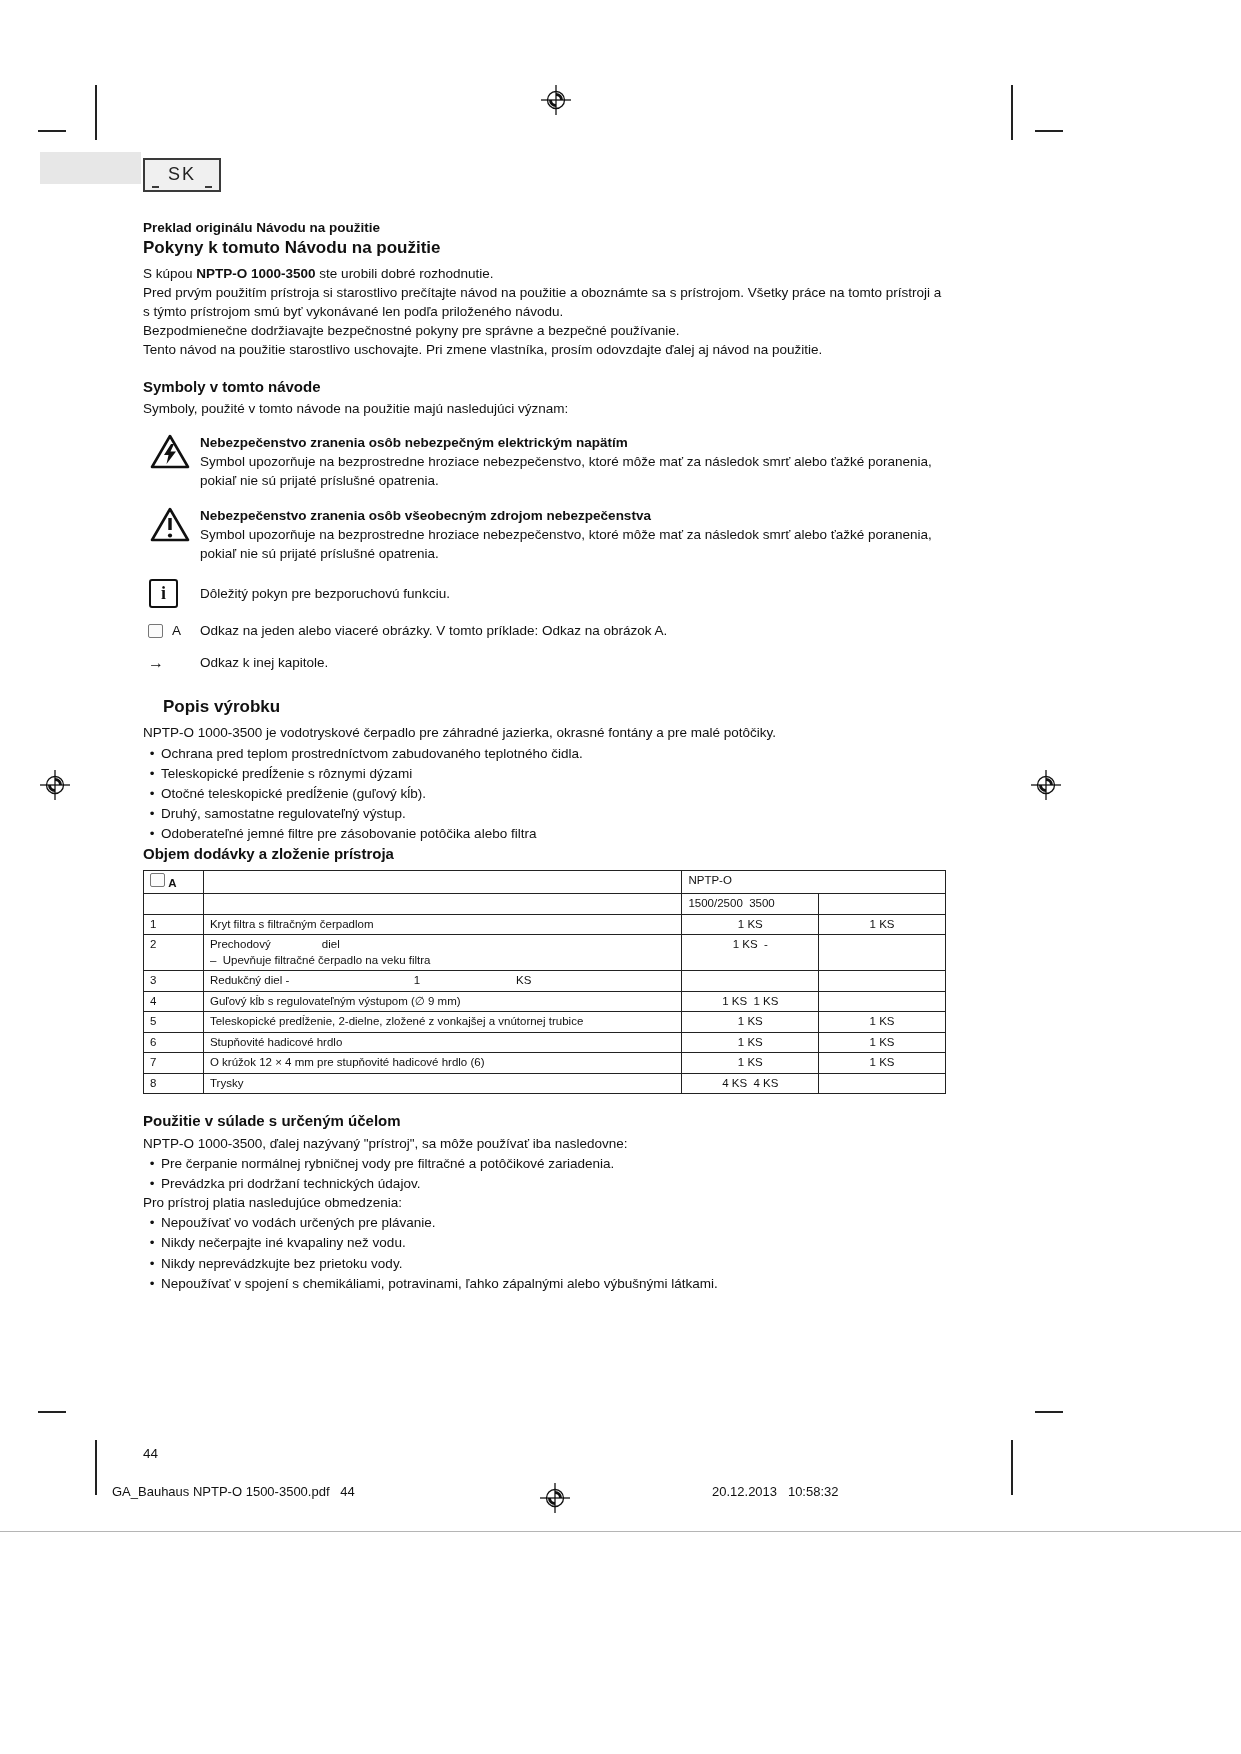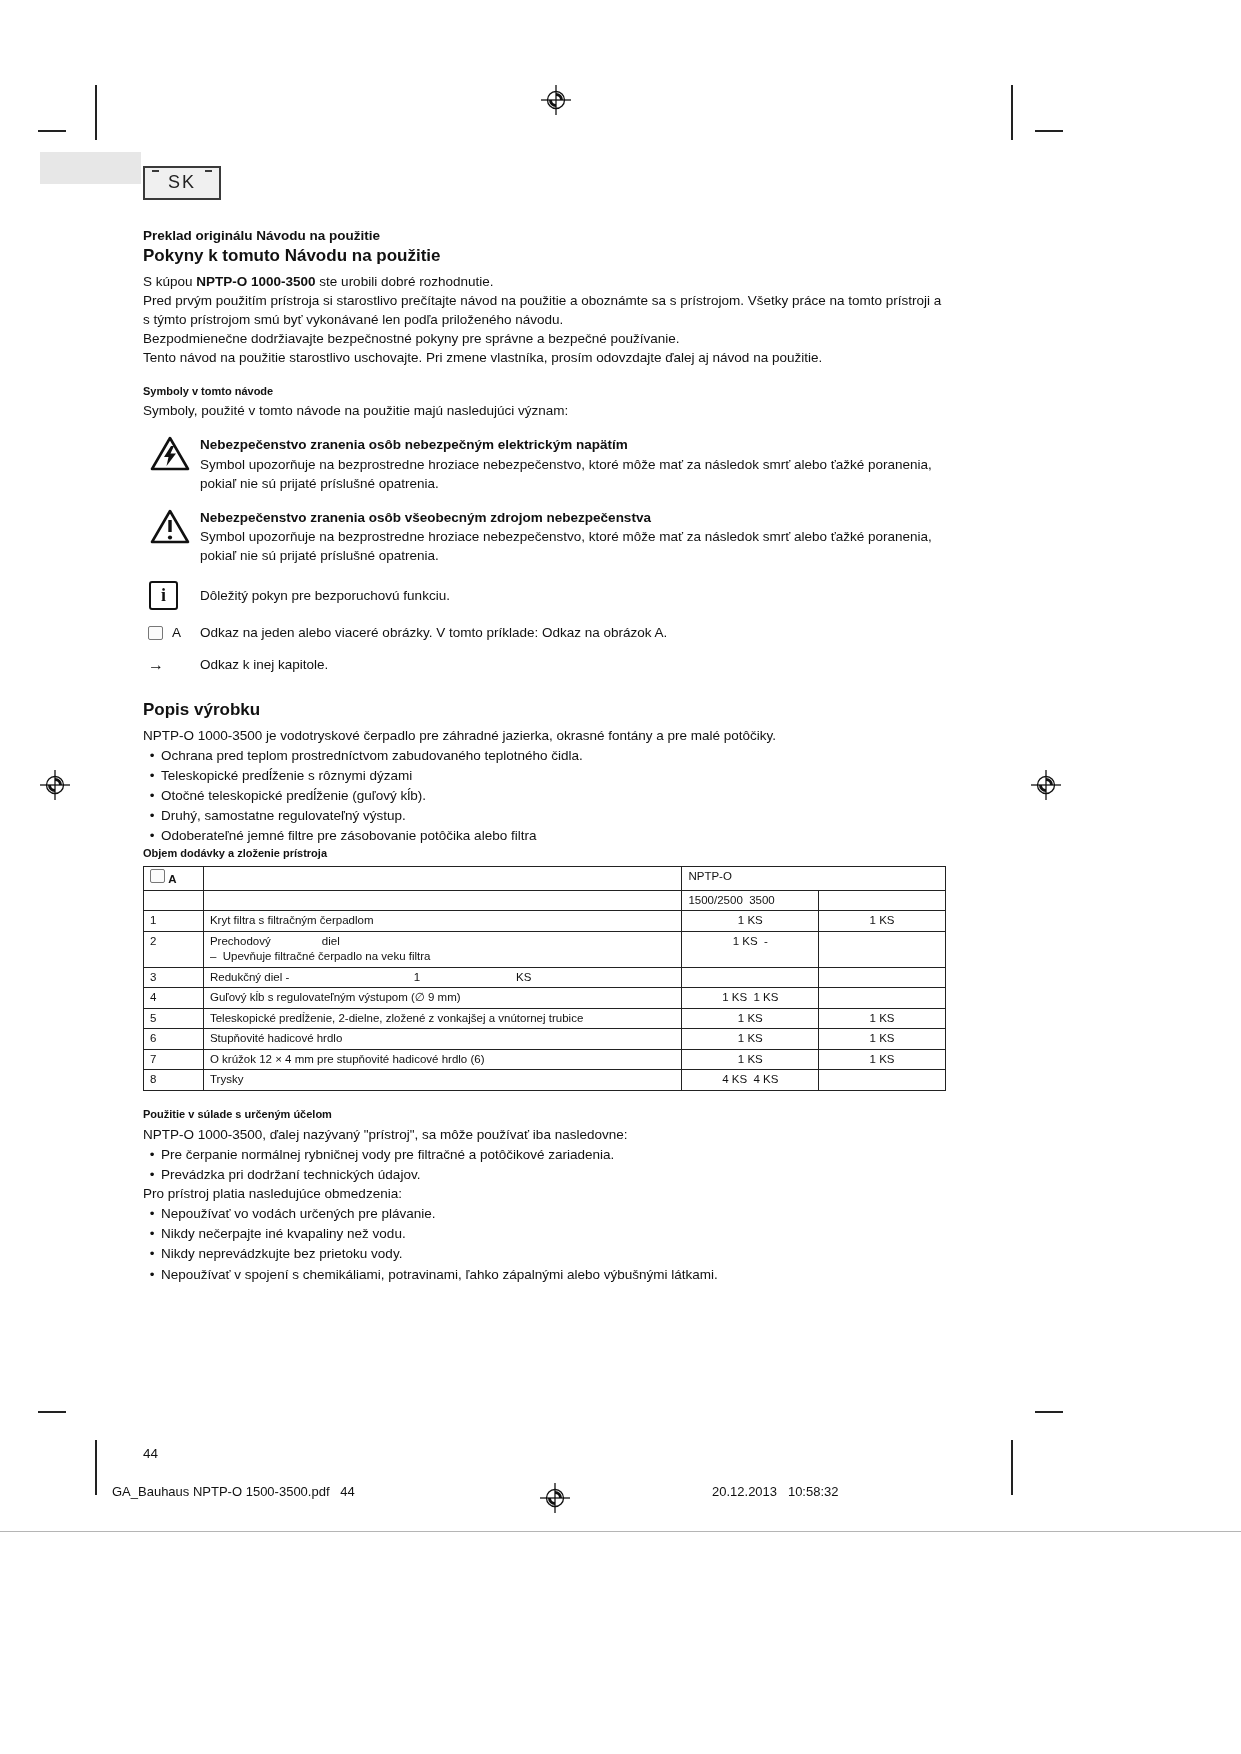--- a/index.html
+++ b/index.html
@@ -12,27 +12,27 @@
   .crop.h{width:28px;height:2px;}
   .regmark{position:absolute;}
 
   .gray-strip{position:absolute;left:40px;top:152px;width:101px;height:32px;background:#e7e7e7;}
   .bottom-line{position:absolute;left:0;top:1531px;width:1241px;height:1px;background:#b5b5b5;}
 
   .content{position:absolute;left:143px;top:158px;width:803px;font-size:13.5px;line-height:1.42;}
   p{margin:0;}
   b{font-weight:bold;}
   h1{font-size:17px;font-weight:bold;margin:0 0 5px 0;line-height:1.3;}
-  h2{font-size:11px;font-weight:bold;margin:0 0 2px 0;}
-
-  .sk-box{display:inline-flex;align-items:flex-start;gap:9px;border:2px solid #3a3a3a;background:#f0f0f0;
+  h2{font-size:15px;font-weight:bold;margin:0 0 2px 0;}
+
+  .sk-box{display:inline-flex;align-items:flex-end;gap:9px;border:2px solid #3a3a3a;background:#f0f0f0;
           padding:2px 7px;margin-bottom:26px;}
   .sk-box .tick{display:inline-block;width:7px;height:2px;background:#3a3a3a;}
   .sk-box .sk-label{font-size:18px;letter-spacing:2px;color:#222;} .mt14{}
-  .mt16{margin-top:16px;} .mt24{margin-top:24px;}
+  .mt16{margin-top:16px;} .mt24{margin-top:24px;margin-left:20px;}
 
   .sym-row{display:flex;margin-top:15px;}
   .sym-icon{flex:0 0 57px;padding-left:6px;box-sizing:border-box;}
   .sym-body{flex:1;}
   .info-row{display:flex;align-items:center;margin-top:16px;}
   .info-box{width:25px;height:25px;border:2px solid #111;border-radius:3px;display:flex;align-items:center;
             justify-content:center;font-family:"Liberation Serif", serif;font-weight:bold;font-size:18px;}
   .ref-row{display:flex;margin-top:13px;}
   .ref-label{flex:0 0 57px;display:flex;align-items:center;gap:9px;padding-left:5px;box-sizing:border-box;}
   .sq{display:inline-block;width:13px;height:12px;border:1px solid #777;border-radius:2px;background:#fbfbfb;}

